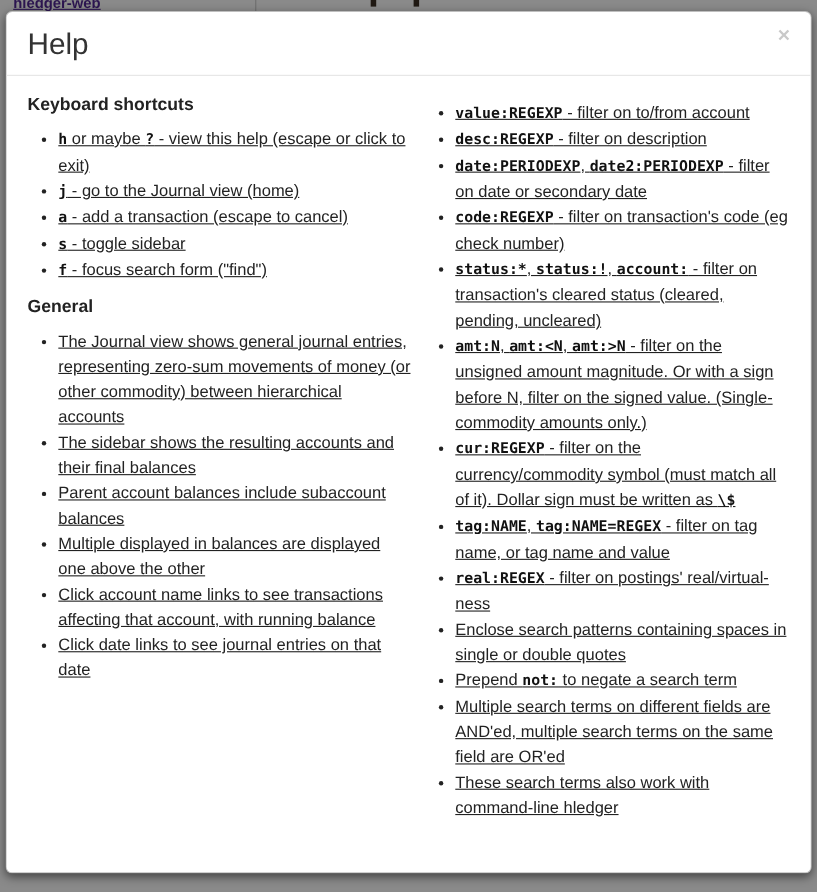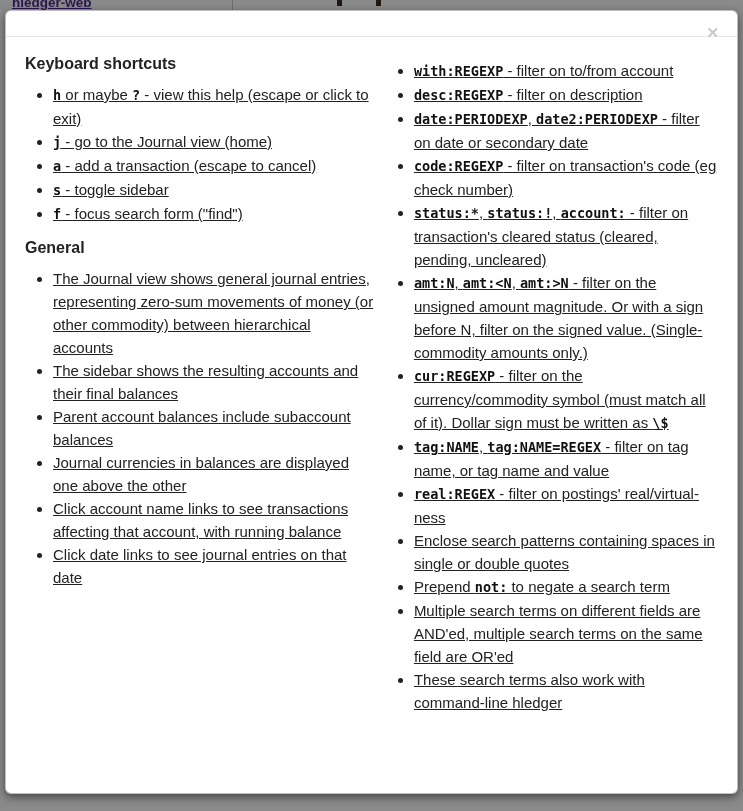--- a/index.html
+++ b/index.html
@@ -59,20 +59,21 @@
   .close-button {
     position: absolute; top: 12px; right: 16px;
     background: none; border: 0; padding: 2px;
     font-size: 15px; font-weight: bold; line-height: 1;
     color: #c9c9c9; cursor: pointer;
     font-family: "Liberation Sans", sans-serif;
   }
   .modal-body {
     display: flex;
     padding: 18px 18px 20px 19px;
+    justify-content: flex-end;
   }
   .help-col-left  { width: 52%; padding-right: 12px; }
   .help-col-right { width: 48%; }
 
   .section-heading {
     margin: 0 0 10px 0;
     font-size: 16px; font-weight: bold; line-height: 18px;
     color: #222;
   }
   .section-heading:not(:first-child) { }
@@ -98,45 +99,46 @@
   <div class="top-strip">
     <span class="brand-link">hledger-web</span>
     <div class="panel-divider"></div>
     <div class="heading-fragment frag-1"></div>
     <div class="heading-fragment frag-2"></div>
   </div>
 </div>
 
 <div class="modal-dialog">
   <div class="modal-header">
+    <h1 class="modal-title">Help</h1>
     <button class="close-button">✕</button>
   </div>
   <div class="modal-body">
     <div class="help-col-left">
         <h3 class="section-heading">Keyboard shortcuts</h3>
         <ul class="bullet-list">
           <li><code>h</code> or maybe <code>?</code> - view this help (escape or click to exit)</li>
           <li><code>j</code> - go to the Journal view (home)</li>
           <li><code>a</code> - add a transaction (escape to cancel)</li>
           <li><code>s</code> - toggle sidebar</li>
           <li><code>f</code> - focus search form ("find")</li>
         </ul>
         <h3 class="section-heading">General</h3>
         <ul class="bullet-list">
           <li>The Journal view shows general journal entries, representing zero-sum movements of money (or other commodity) between hierarchical accounts</li>
           <li>The sidebar shows the resulting accounts and their final balances</li>
           <li>Parent account balances include subaccount balances</li>
-          <li>Journal currencies in balances are displayed one above the other</li>
+          <li>Multiple displayed in balances are displayed one above the other</li>
           <li>Click account name links to see transactions affecting that account, with running balance</li>
           <li>Click date links to see journal entries on that date</li>
         </ul>
       </div>
     <div class="help-col-right">
         <ul class="bullet-list">
-          <li><code>with:REGEXP</code> - filter on to/from account</li>
+          <li><code>value:REGEXP</code> - filter on to/from account</li>
           <li><code>desc:REGEXP</code> - filter on description</li>
           <li><code>date:PERIODEXP</code>, <code>date2:PERIODEXP</code> - filter on date or secondary date</li>
           <li><code>code:REGEXP</code> - filter on transaction's code (eg check number)</li>
           <li><code>status:*</code>, <code>status:!</code>, <code>account:</code> - filter on transaction's cleared status (cleared, pending, uncleared)</li>
           <li><code>amt:N</code>, <code>amt:&lt;N</code>, <code>amt:&gt;N</code> - filter on the unsigned amount magnitude. Or with a sign before N, filter on the signed value. (Single-commodity amounts only.)</li>
           <li><code>cur:REGEXP</code> - filter on the currency/commodity symbol (must match all of it). Dollar sign must be written as <code>\$</code></li>
           <li><code>tag:NAME</code>, <code>tag:NAME=REGEX</code> - filter on tag name, or tag name and value</li>
           <li><code>real:REGEX</code> - filter on postings' real/virtual-ness</li>
           <li>Enclose search patterns containing spaces in single or double quotes</li>
           <li>Prepend <code>not:</code> to negate a search term</li>

